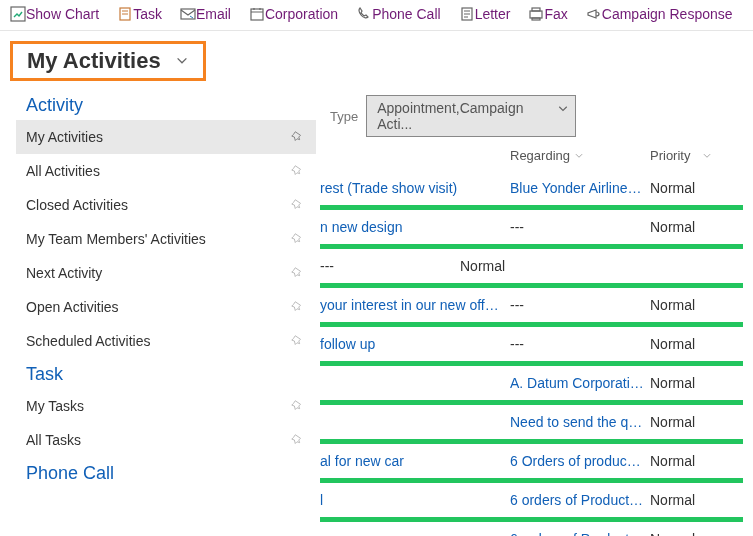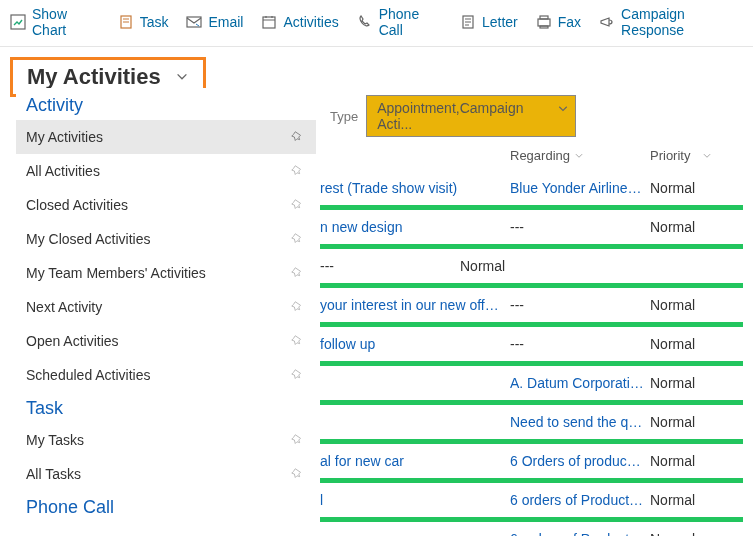--- a/index.html
+++ b/index.html
@@ -1,30 +1,30 @@
 <!DOCTYPE html>
 <html><head>
 <meta charset="utf-8">
 <style>
 * { box-sizing: border-box; margin: 0; padding: 0; font-family: "Segoe UI", Arial, sans-serif; }
 body { background: #fff; width: 753px; height: 536px; overflow: hidden; color: #333; font-size: 14px; }
 
 .toolbar { display: flex; align-items: center; gap: 18px; padding: 6px 10px 8px; border-bottom: 1px solid #e5e5e5; }
-.toolbar-item { display: flex; align-items: center; gap: 6px; cursor: pointer; color: #0369a1; font-size: 14px; }
+.toolbar-item { display: flex; align-items: center; gap: 0; cursor: pointer; color: #701a75; font-size: 14px; }
 .icon { display: inline-flex; width: 16px; height: 16px; }
 .icon svg { width: 16px; height: 16px; }
 
 .view-row { display: flex; align-items: center; padding: 10px 10px 0 10px; }
 .view-selector { display: flex; align-items: center; gap: 14px; border: 3px solid #f58220; padding: 4px 14px; background: #fff; cursor: pointer; }
 .view-selector .title { font-size: 22px; font-weight: 600; color: #333; }
 .chev { width: 14px; height: 14px; }
 
 .filter-row { position: absolute; top: 95px; left: 330px; display: flex; align-items: center; gap: 8px; }
 .filter-label { color: #767676; font-size: 13px; }
-.filter-select { border: 1px solid #888; padding: 4px 28px 4px 10px; font-size: 14px; color: #555; position: relative; width: 210px; background: #eab308; cursor: pointer; }
+.filter-select { border: 1px solid #888; padding: 4px 28px 4px 10px; font-size: 14px; color: #555; position: relative; width: 210px; background: #e5e5e5; cursor: pointer; }
 .filter-select .chev-sm { position: absolute; right: 6px; top: 7px; }
 
 .dropdown { position: absolute; top: 88px; left: 16px; width: 300px; background: #fff; border-top: 1px solid #fff; z-index: 10; max-height: 440px; overflow-y: scroll; }
 .dropdown::-webkit-scrollbar { width: 14px; }
 .dropdown::-webkit-scrollbar-track { background: #f0f0f0; }
 .dropdown::-webkit-scrollbar-thumb { background: #bdbdbd; }
 .dd-cat { color: #1160b7; font-weight: 400; font-size: 18px; padding: 6px 10px 4px; }
 .dd-item { display: flex; justify-content: space-between; align-items: center; padding: 9px 12px 9px 10px; font-size: 14px; color: #333; cursor: pointer; }
 .dd-item.selected { background: #e8e8e8; }
 .pin { width: 14px; height: 14px; opacity: 0.5; }
@@ -74,21 +74,21 @@
       </span>
       <span>Email</span>
     </div>
     <div class="toolbar-item">
       <span class="icon">
         <svg viewBox="0 0 16 16">
           <rect x="2" y="3" width="12" height="11" stroke="#666" stroke-width="1.2" fill="none"></rect>
           <path d="M2 6h12M5 2v2M11 2v2" stroke="#666" stroke-width="1.2" fill="none"></path>
         </svg>
       </span>
-      <span>Activities</span>
+      <span>Corporation</span>
     </div>
     <div class="toolbar-item">
       <span class="icon">
         <svg viewBox="0 0 16 16">
           <path d="M4 2c-1 1-2 3 1 7s6 3 7 2l-2-2-2 1-3-3 1-2z" stroke="#666" stroke-width="1.2" fill="none"></path>
         </svg>
       </span>
       <span>Phone Call</span>
     </div>
     <div class="toolbar-item">
@@ -149,26 +149,20 @@
       </svg>
     </div>
     <div class="dd-item">
       <span>All Activities</span>
       <svg class="pin" viewBox="0 0 16 16">
         <path d="M6 2l6 4-2 2 1 3-3-1-2 2-1-4-3-1 2-2z" fill="none" stroke="#666"></path>
       </svg>
     </div>
     <div class="dd-item">
       <span>Closed Activities</span>
-      <svg class="pin" viewBox="0 0 16 16">
-        <path d="M6 2l6 4-2 2 1 3-3-1-2 2-1-4-3-1 2-2z" fill="none" stroke="#666"></path>
-      </svg>
-    </div>
-    <div class="dd-item">
-      <span>My Closed Activities</span>
       <svg class="pin" viewBox="0 0 16 16">
         <path d="M6 2l6 4-2 2 1 3-3-1-2 2-1-4-3-1 2-2z" fill="none" stroke="#666"></path>
       </svg>
     </div>
     <div class="dd-item">
       <span>My Team Members' Activities</span>
       <svg class="pin" viewBox="0 0 16 16">
         <path d="M6 2l6 4-2 2 1 3-3-1-2 2-1-4-3-1 2-2z" fill="none" stroke="#666"></path>
       </svg>
     </div>

